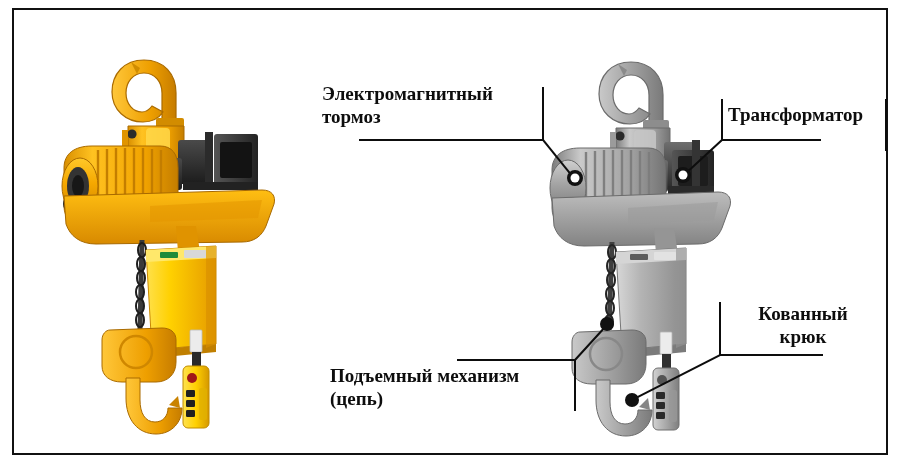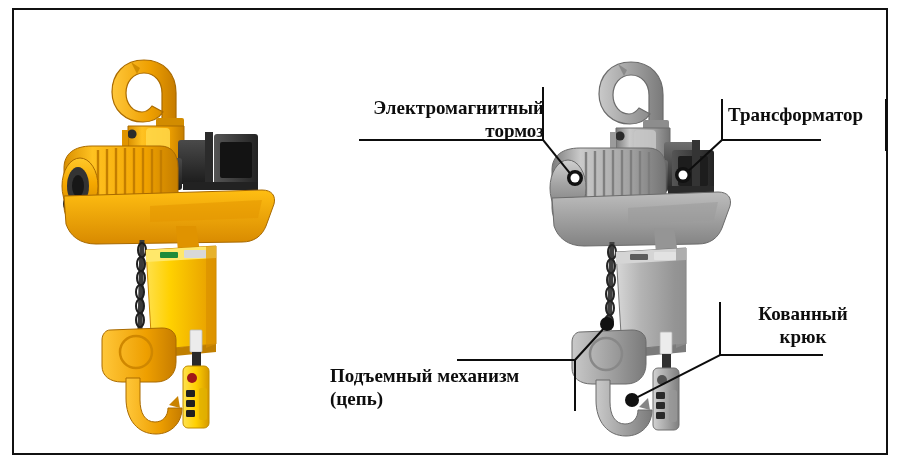--- a/index.html
+++ b/index.html
@@ -37,24 +37,24 @@
   }
   .callout {
     position: absolute;
     font-family: "Liberation Serif", "DejaVu Serif", serif;
     font-weight: bold;
     color: #0d0d0d;
     line-height: 1.22;
     white-space: pre-line;
   }
   #lbl-brake {
-    left: 322px; top: 96px;
+    left: 322px; top: 82px;
     width: 222px;
     font-size: 19px;
-    text-align: right;
+    text-align: left;
     font-family: Liberation Serif, serif;
   }
   #lbl-transformer {
     left: 728px; top: 103px;
     width: 158px;
     font-size: 19px;
     text-align: left;
   }
   #lbl-hook {
     left: 728px; top: 302px;

